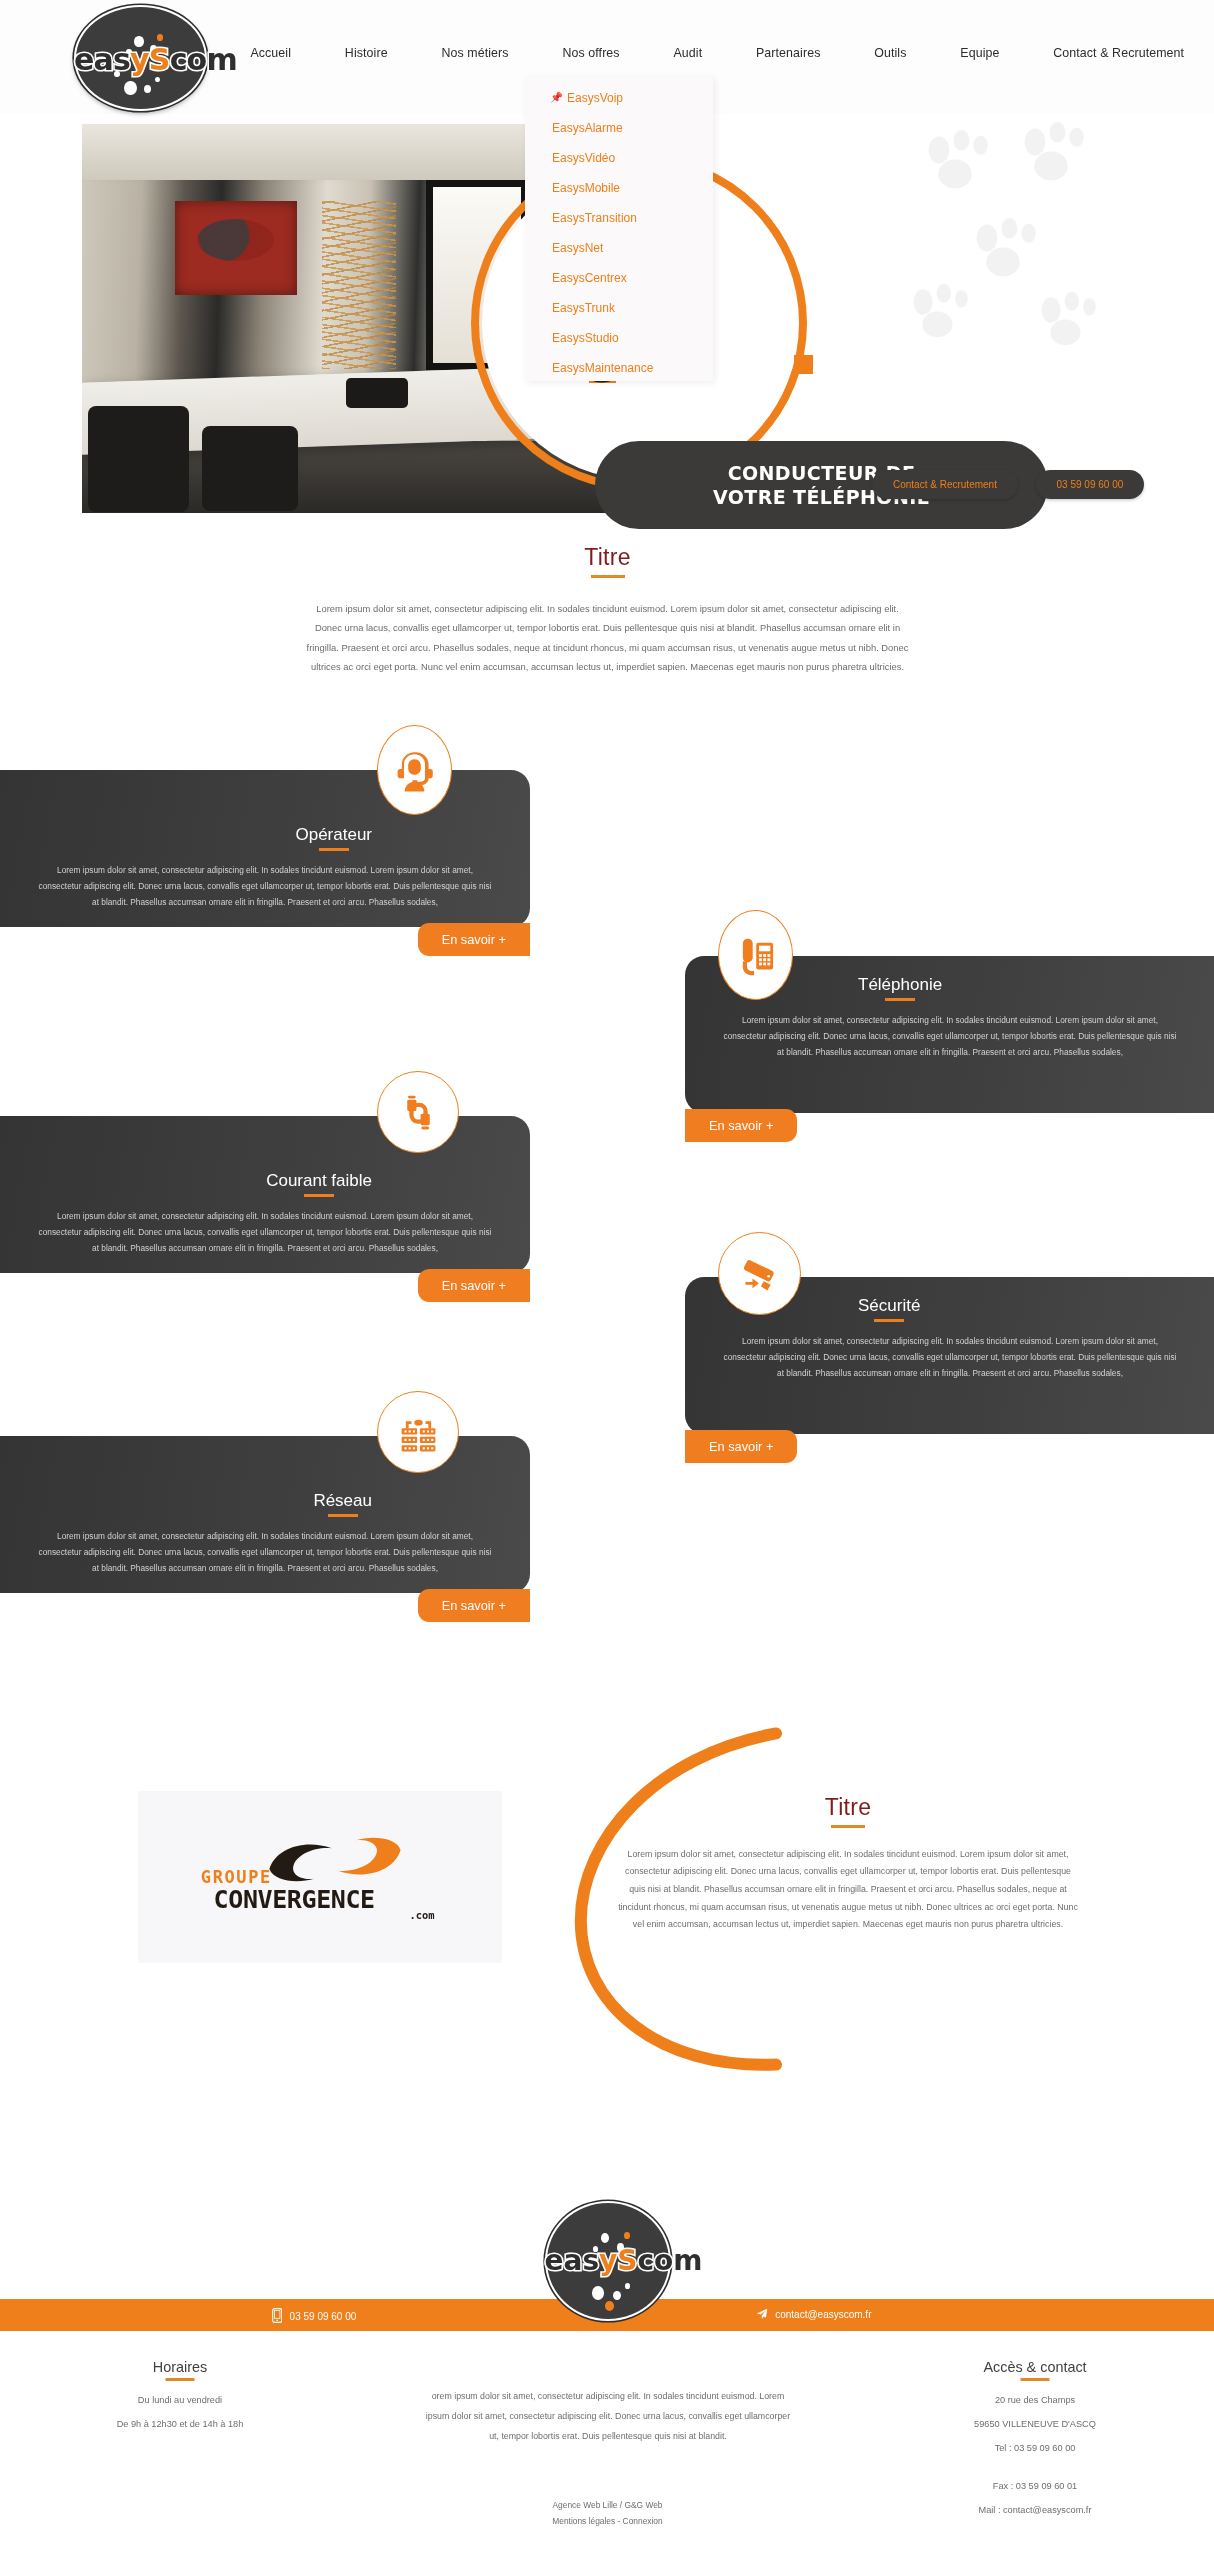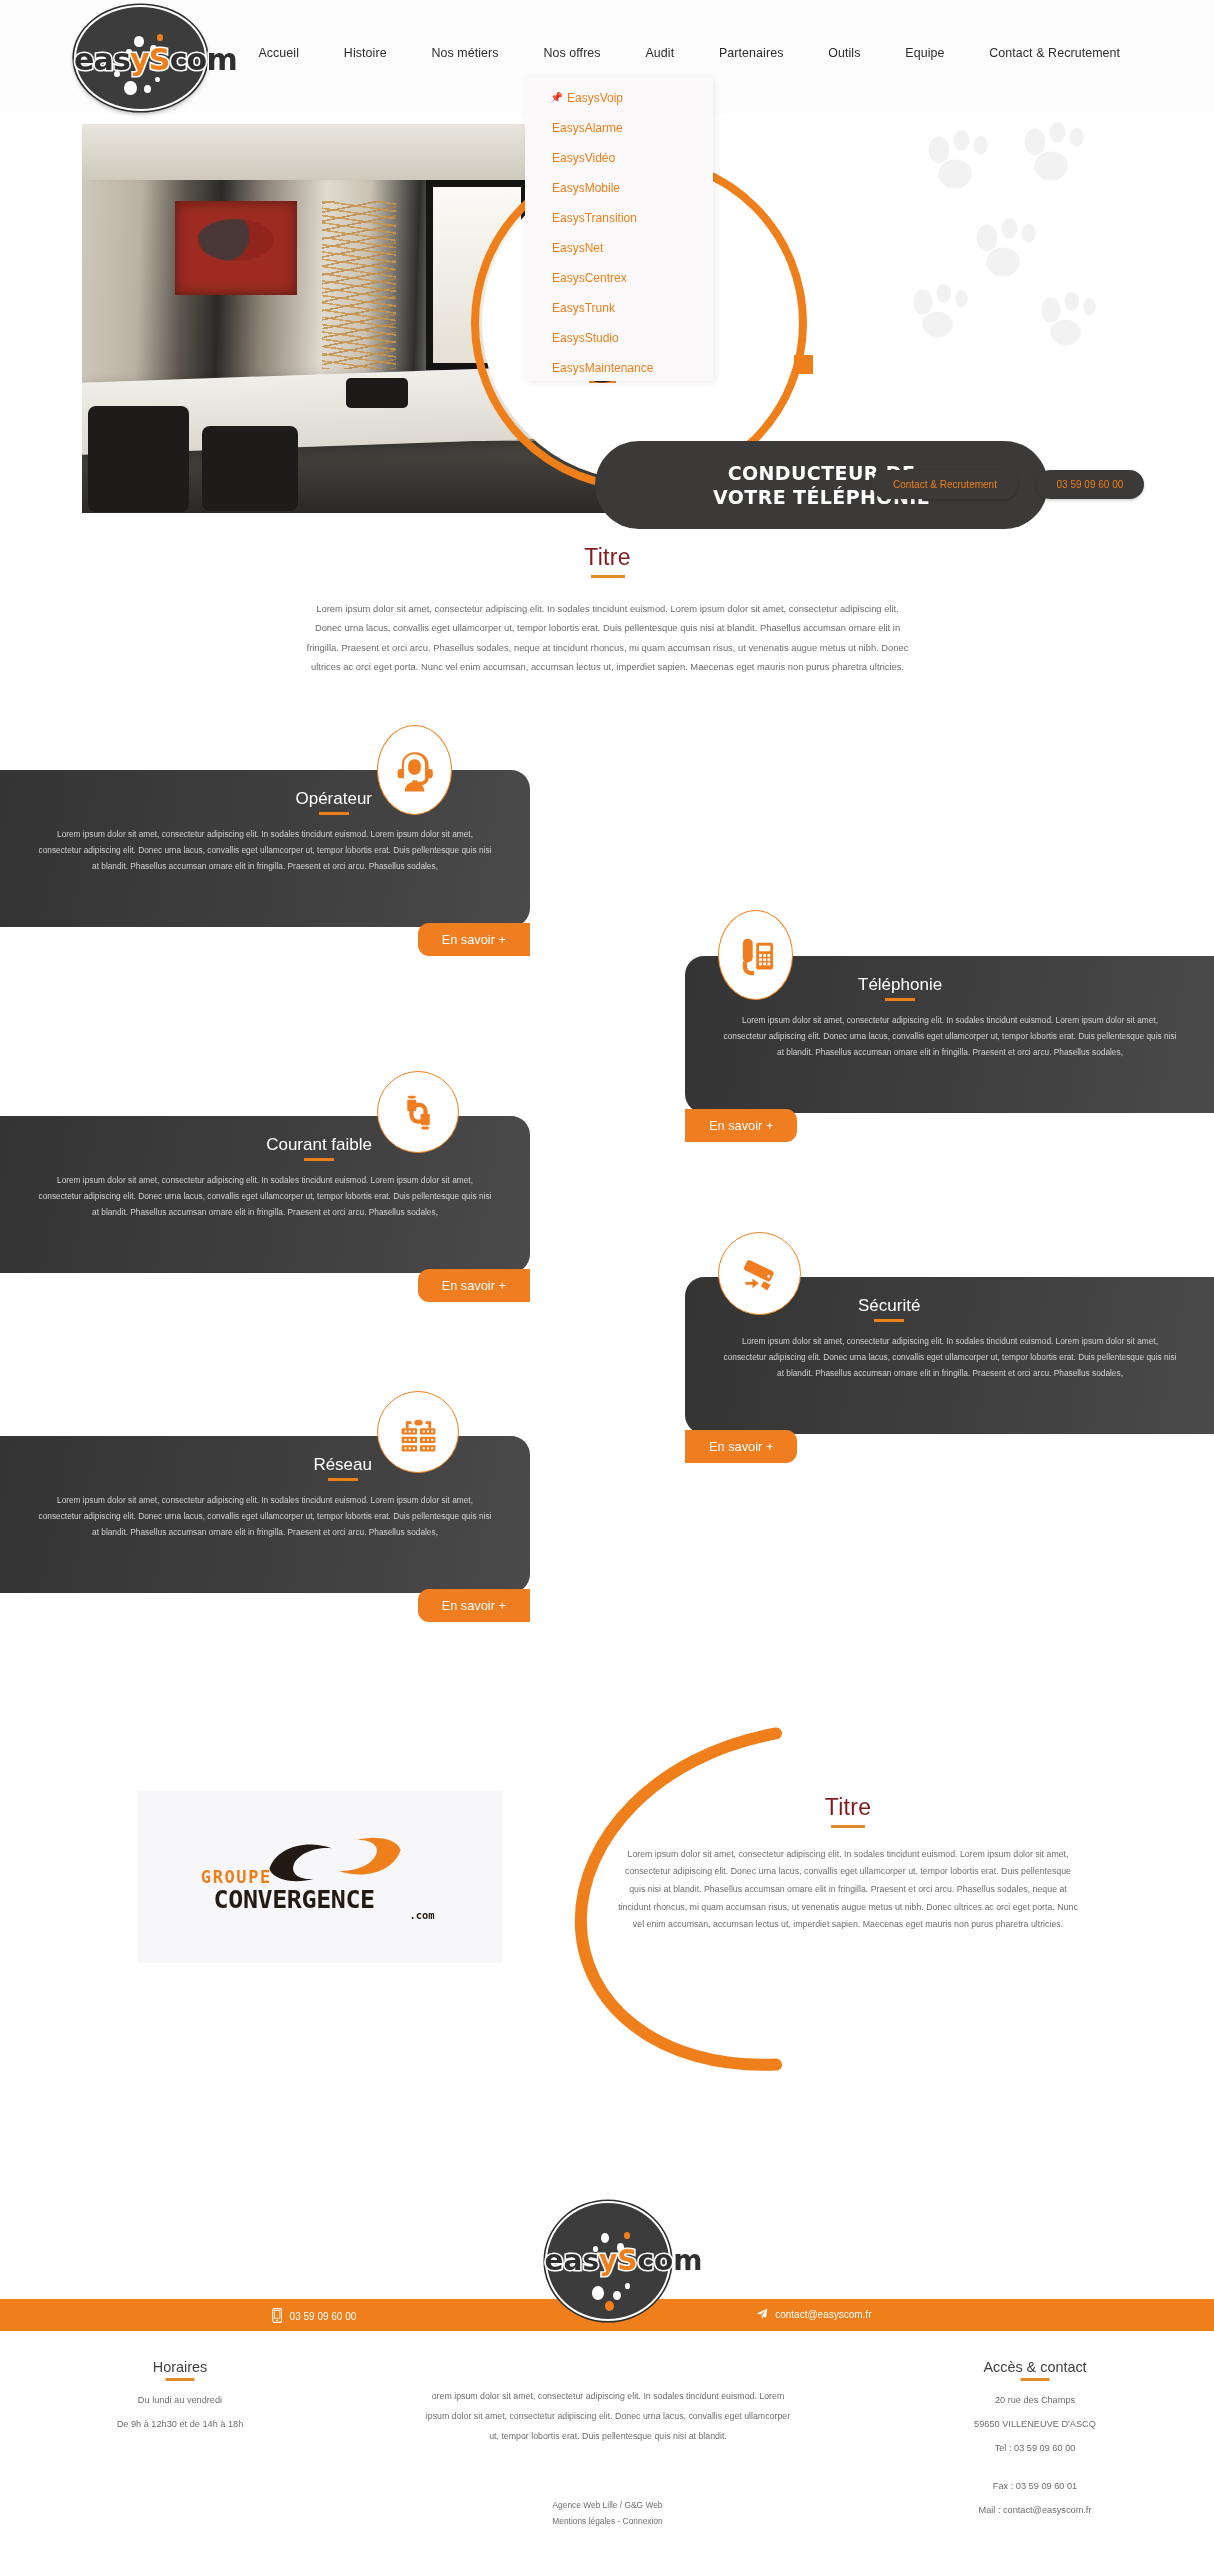--- a/index.html
+++ b/index.html
@@ -43,22 +43,22 @@
     font-family: "DejaVu Sans", sans-serif;
     font-weight: bold; font-size: 30px; letter-spacing: -0.8px;
     color: #2f2f2f;
     -webkit-text-stroke: 3.2px #ffffff;
     paint-order: stroke fill;
     z-index: 3;
   }
   .logo-text .s { color: #ef7f1a; }
 
   .nav {
-    position: absolute; left: 240px; top: 46px;
-    display: flex; align-items: center; gap: 8px;
+    position: absolute; left: 232px; top: 46px;
+    display: flex; align-items: center; gap: 17px;
   }
   .nav-item {
     font-size: 12.4px; color: #2c2c2c; padding: 0 18.4px;
     white-space: nowrap; cursor: pointer; letter-spacing: 0.1px;
   }
 
   
   .dropdown {
     position: absolute; left: 525px; top: 76px; width: 188px; height: 305px;
     background: #fbf9f9; z-index: 60;
@@ -203,21 +203,21 @@
   .card.left  { left: 0; width: 530px; border-radius: 0 19px 19px 0; text-align: center; }
   .card.right { right: 0; width: 530px; border-radius: 19px 0 0 19px; text-align: center; }
   .card-title {
     font-size: 17px; color:#ffffff; display:inline-block; position:relative;
     padding-bottom: 5.6px; font-weight: 400;
   }
   .card-title::after {
     content:""; position:absolute; left: 50%; transform: translateX(-50%);
     bottom: 0; width: 30px; height: 2.4px; background:#ef7f1a;
   }
-  .card.left .card-title-row  { text-align: right; padding: 19px 158px 0 0; }
+  .card.left .card-title-row  { text-align: right; padding: 19px 158px 0 0; margin-top: 36px; }
   .card.right .card-title-row { text-align: left;  padding: 19px 0 0 173px; }
   .card-body {
     font-size: 8.3px; line-height: 1.95; color:#d3d3d3; padding: 11.2px 37px 0 37px;
   }
   .savoir {
     position: absolute; background:#f07d20; color:#ffffff;
     font-size: 12.8px; padding: 8.8px 24px; cursor:pointer; white-space:nowrap;
   }
   .savoir.left  { right: 0; bottom: -29px; border-radius: 11.2px 0 0 11.2px; }
   .savoir.right { left: 0;  bottom: -29px; border-radius: 0 11.2px 11.2px 0; }

